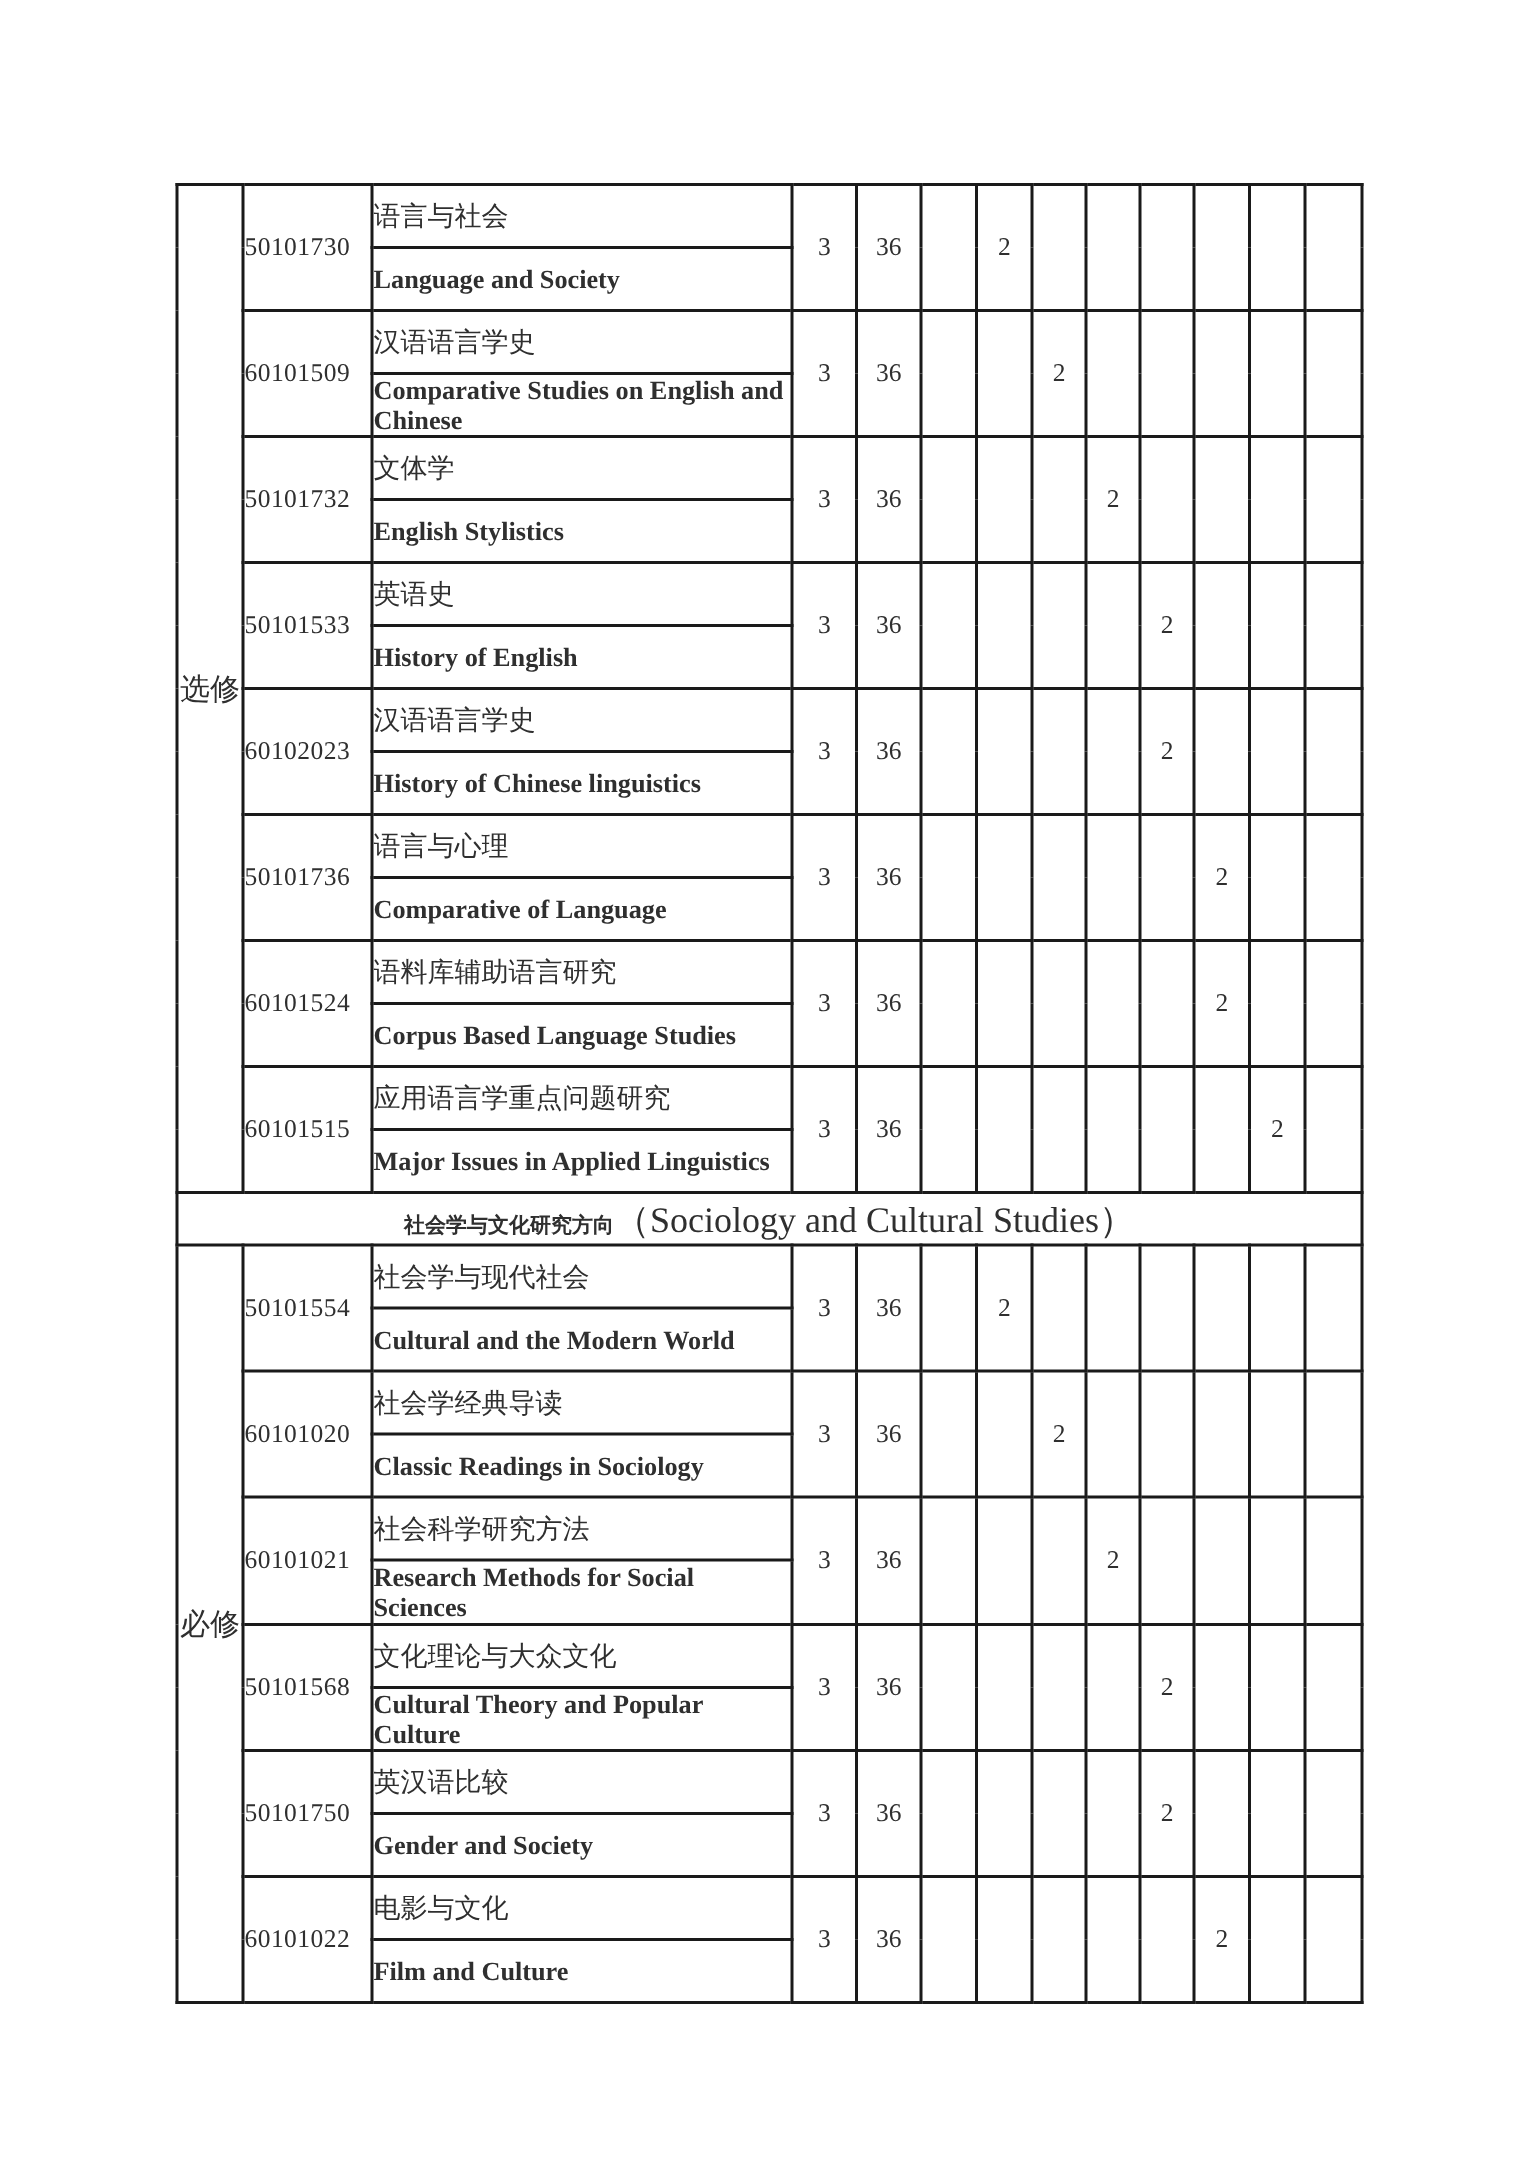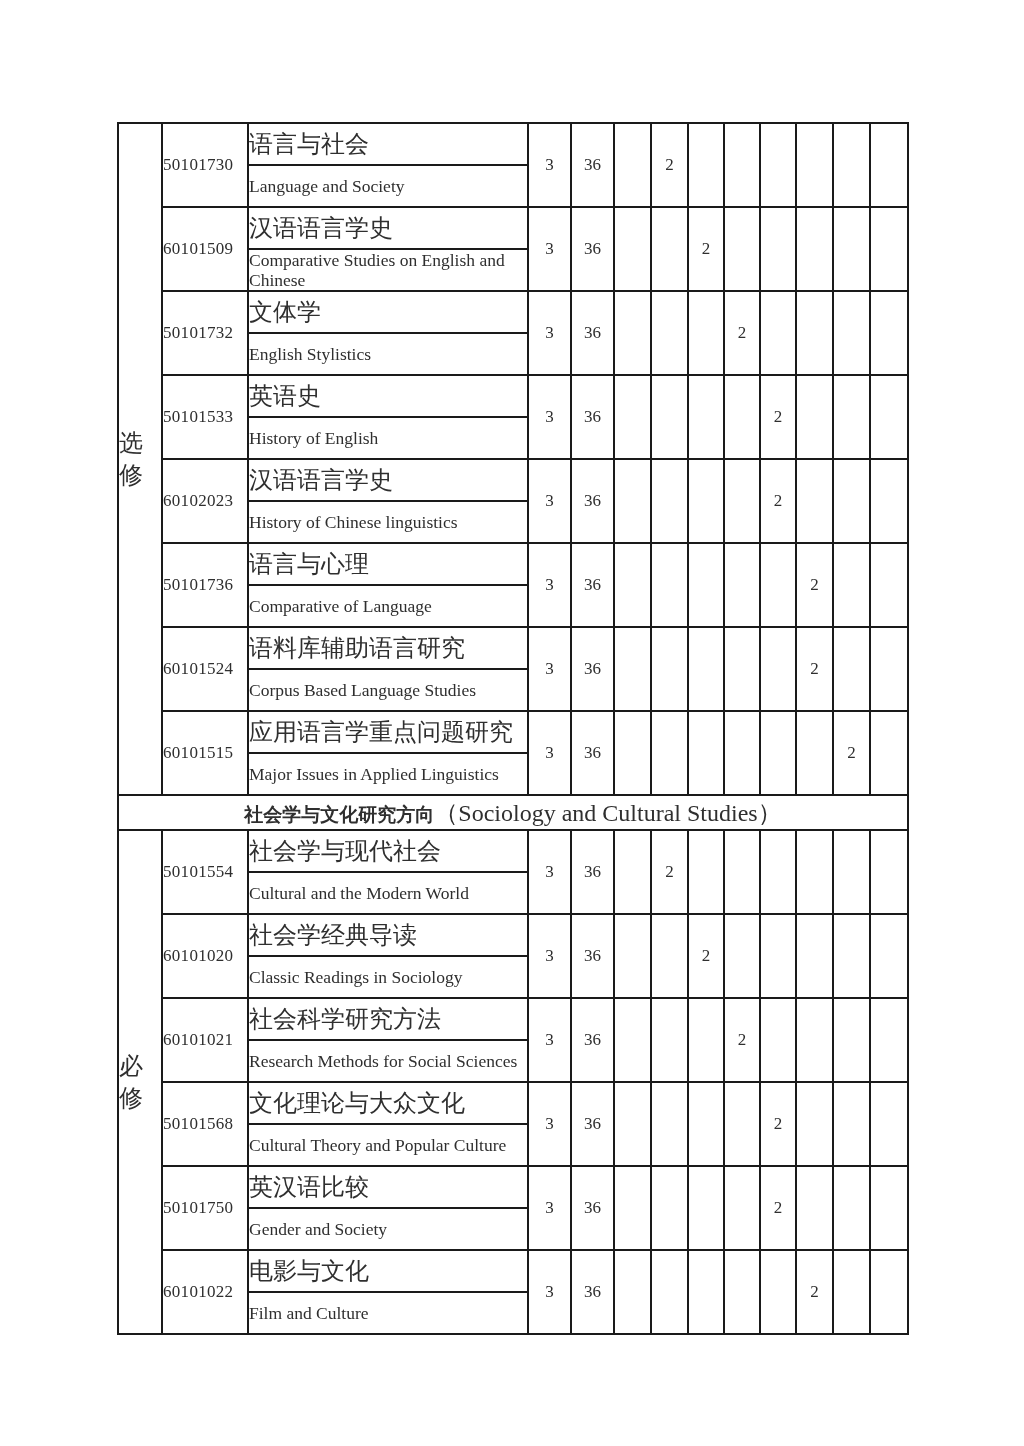--- a/index.html
+++ b/index.html
@@ -20,59 +20,60 @@
     border-collapse: collapse;
     table-layout: fixed;
   }
   table.course-table td {
     border: 2px solid #1a1a1a;
     padding: 0;
     background: #ffffff;
     overflow: hidden;
   }
   td.category-cell {
-    vertical-align: middle;
-    font-size: 24px;
+    text-align: center;
+    vertical-align: middle;
+    font-size: 20px;
     padding: 0 1px;
   }
   td.code-cell {
     text-align: left;
     vertical-align: middle;
     font-size: 17px;
     letter-spacing: 0.3px;
   }
   td.name-zh-cell, td.name-en-cell {
     text-align: left;
     vertical-align: middle;
     padding: 2px 4px 2px 6px;
     height: 40px;
   }
-  td.name-zh-cell { font-size: 24px; }
+  td.name-zh-cell { font-size: 18px; }
   td.name-en-cell { font-size: 17.5px; line-height: 1.15; }
   td.num-cell, td.mark-cell {
     text-align: center;
     vertical-align: middle;
     font-size: 17px;
   }
   tr.section-divider-row td {
     height: 33px;
     text-align: center;
     vertical-align: middle;
     white-space: nowrap;
   }
   .divider-title-zh {
     font-family: "Liberation Sans", "DejaVu Sans", sans-serif;
     font-weight: bold;
-    font-size: 19px;
+    font-size: 14px;
   }
   .divider-title-en {
     font-size: 24px;
   }
   tr.row-zh { height: 40px; }
-  tr.row-en { height: 40px; }
+  tr.row-en { height: 40px; font-weight: bold; }
 </style>
 </head>
 <body>
 
 <div class="page">
   <table class="course-table">
     <colgroup>
       <col style="width:44px">
       <col style="width:86px">
       <col style="width:280px">

